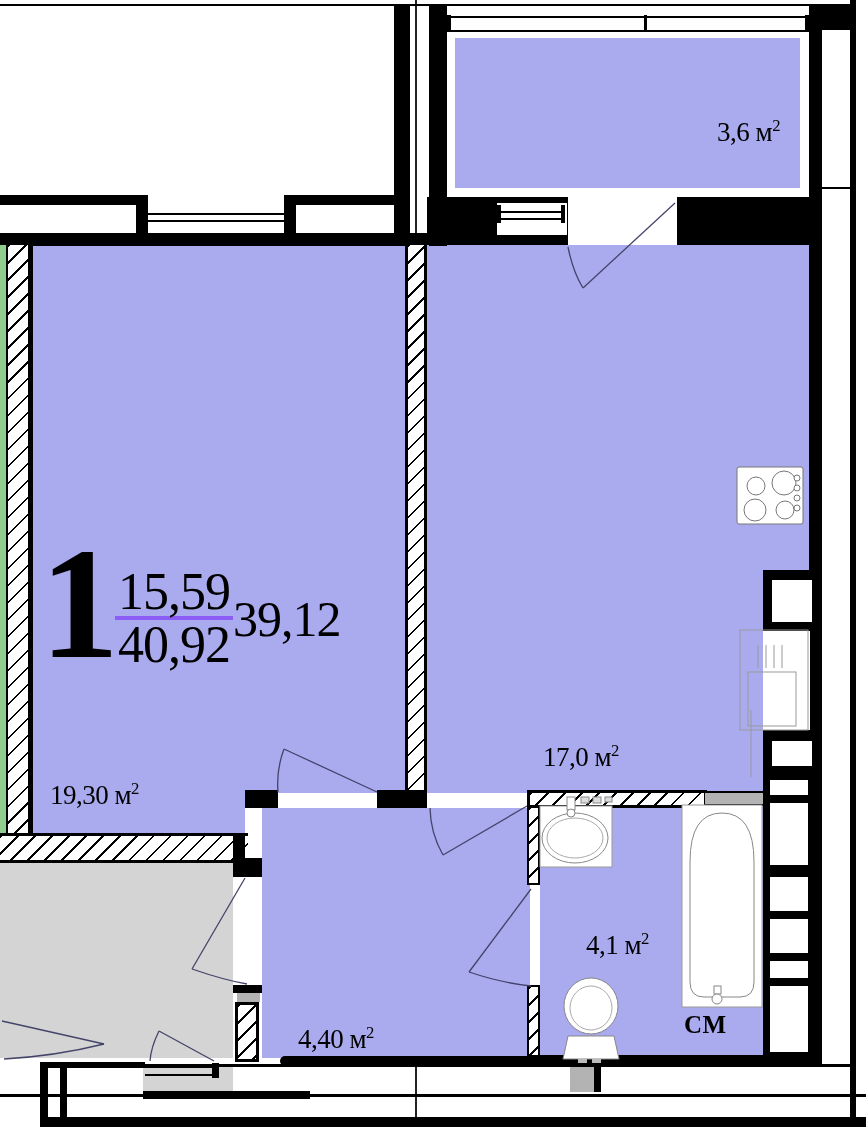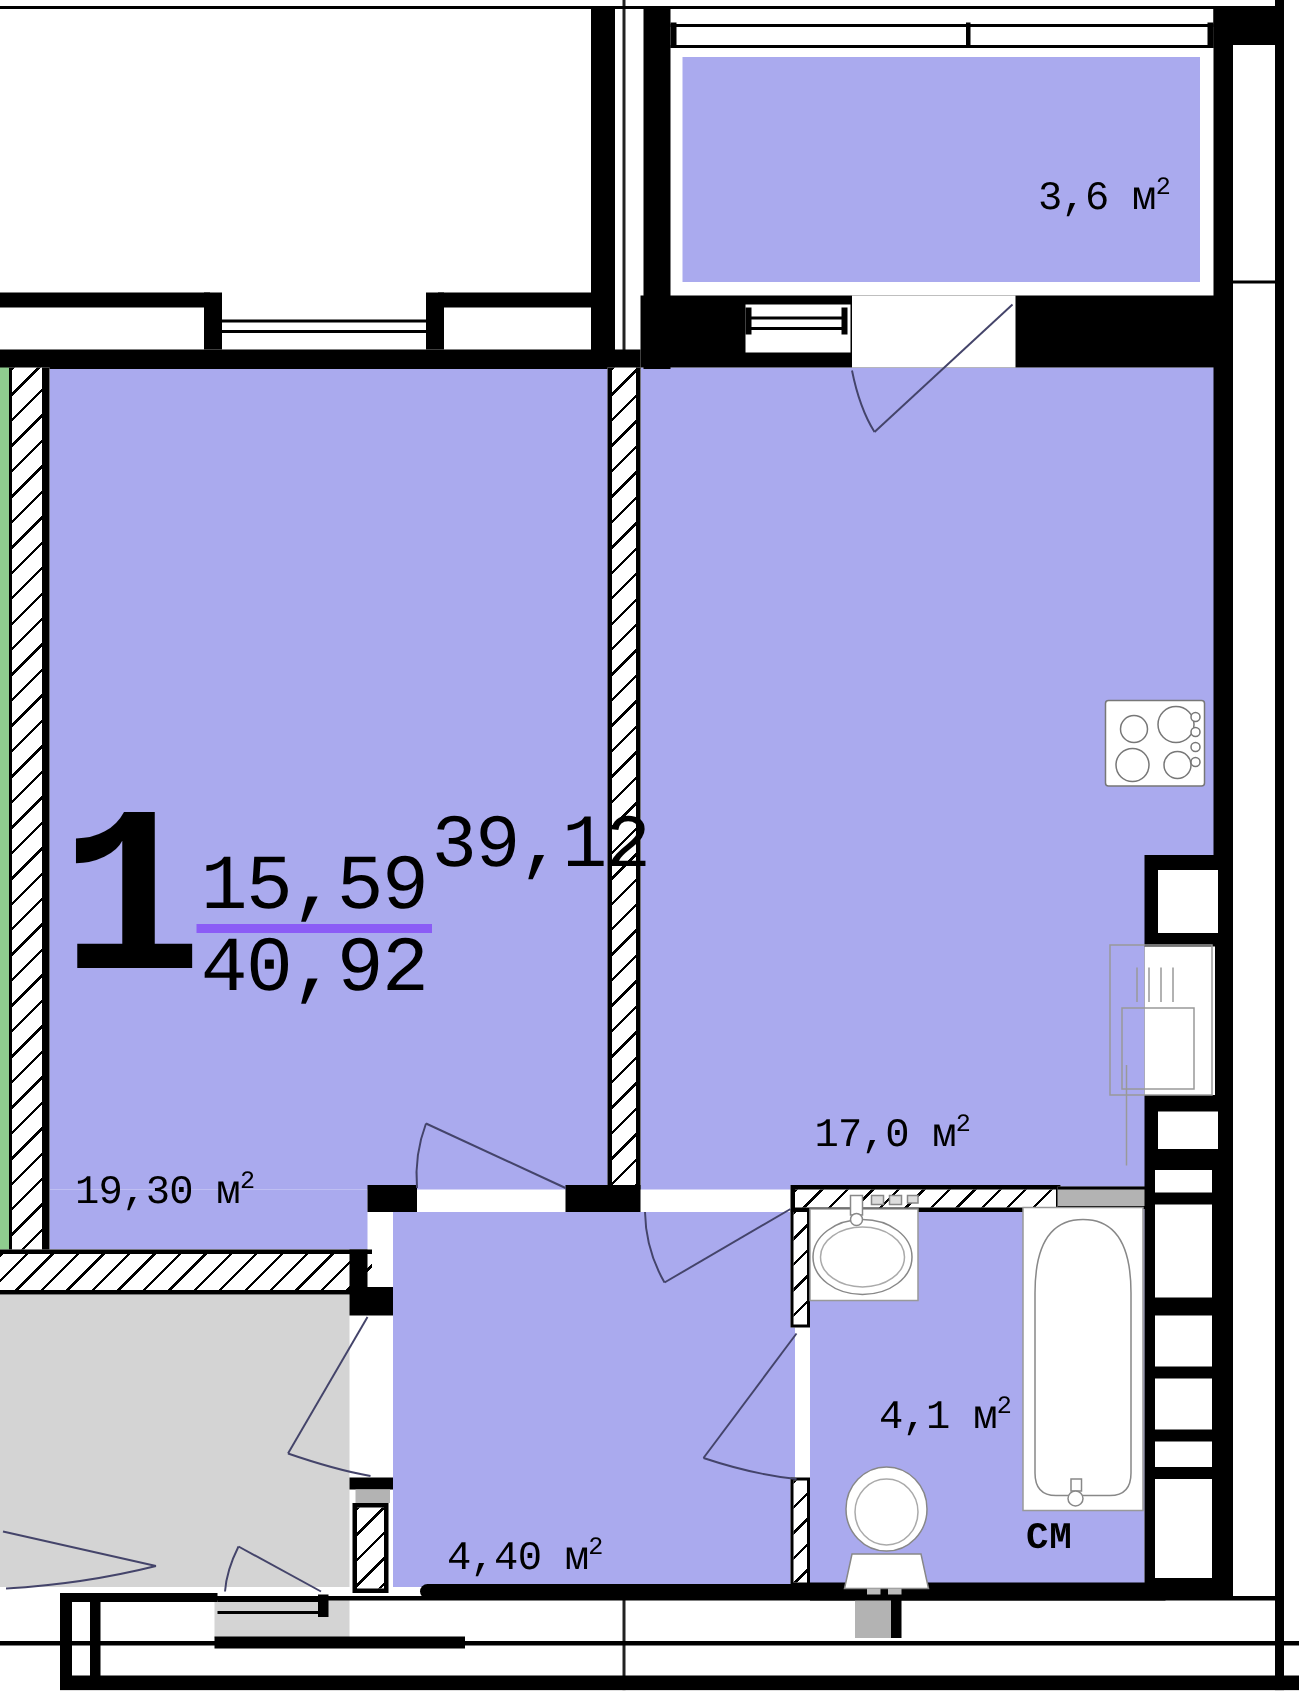--- a/index.html
+++ b/index.html
@@ -1,37 +1,37 @@
 <!DOCTYPE html>
 <html><head>
 <meta charset="utf-8">
 <style>
   html,body{margin:0;padding:0;background:#fff;}
   .plan{position:relative;width:866px;height:1127px;background:#fff;overflow:hidden;
-        font-family:Liberation Mono, monospace;color:#000;}
+        font-family:Liberation Serif, serif;color:#000;}
   .w{position:absolute;background:#000;}
   .fill{position:absolute;}
   .purple{background:#aaaaee;}
   .gray{background:#d4d4d4;}
   .dgray{background:#b3b3b3;}
   .green{background:#8fcc8f;}
   .hatch{position:absolute;box-sizing:border-box;border:3px solid #000;
          background:repeating-linear-gradient(135deg,#000 0,#000 1.6px,transparent 1.6px,transparent 12px) #fff;}
   .thin{position:absolute;background:#000;}
   .white{position:absolute;background:#fff;}
   .area-label{position:absolute;font-size:27px;white-space:nowrap;letter-spacing:-0.5px;}
   .area-label sup{font-size:62%;}
   .washer-label{position:absolute;font-size:25px;font-weight:bold;letter-spacing:0.5px;}
   .unit-label{position:absolute;left:40px;top:542px;display:flex;align-items:flex-start;}
   .unit-rooms{font-size:158px;line-height:0.78;font-weight:bold;letter-spacing:-4px;}
   .unit-frac{display:flex;flex-direction:column;text-align:center;font-size:52px;line-height:0.84;
              margin-top:28px;letter-spacing:-1px;}
-  .unit-frac .num{border-bottom:6px solid #8b5cf6;padding:0 3px 2px 3px;}
+  .unit-frac .num{border-bottom:4px solid #8b5cf6;padding:0 3px 2px 3px;}
   .unit-frac .den{padding-top:3px;}
-  .unit-adjacent{font-size:50px;line-height:0.9;letter-spacing:-1px;}
+  .unit-adjacent{font-size:50px;line-height:0.9;margin-top:55px;letter-spacing:-1px;}
   svg{position:absolute;left:0;top:0;}
 </style>
 </head>
 <body>
 
 <div class="plan">
 
   <div class="thin" style="left:415px;top:0;width:2px;height:1127px;background:#222;"></div>
   <div class="w" style="left:850px;top:0;width:6px;height:1127px;"></div>
 

